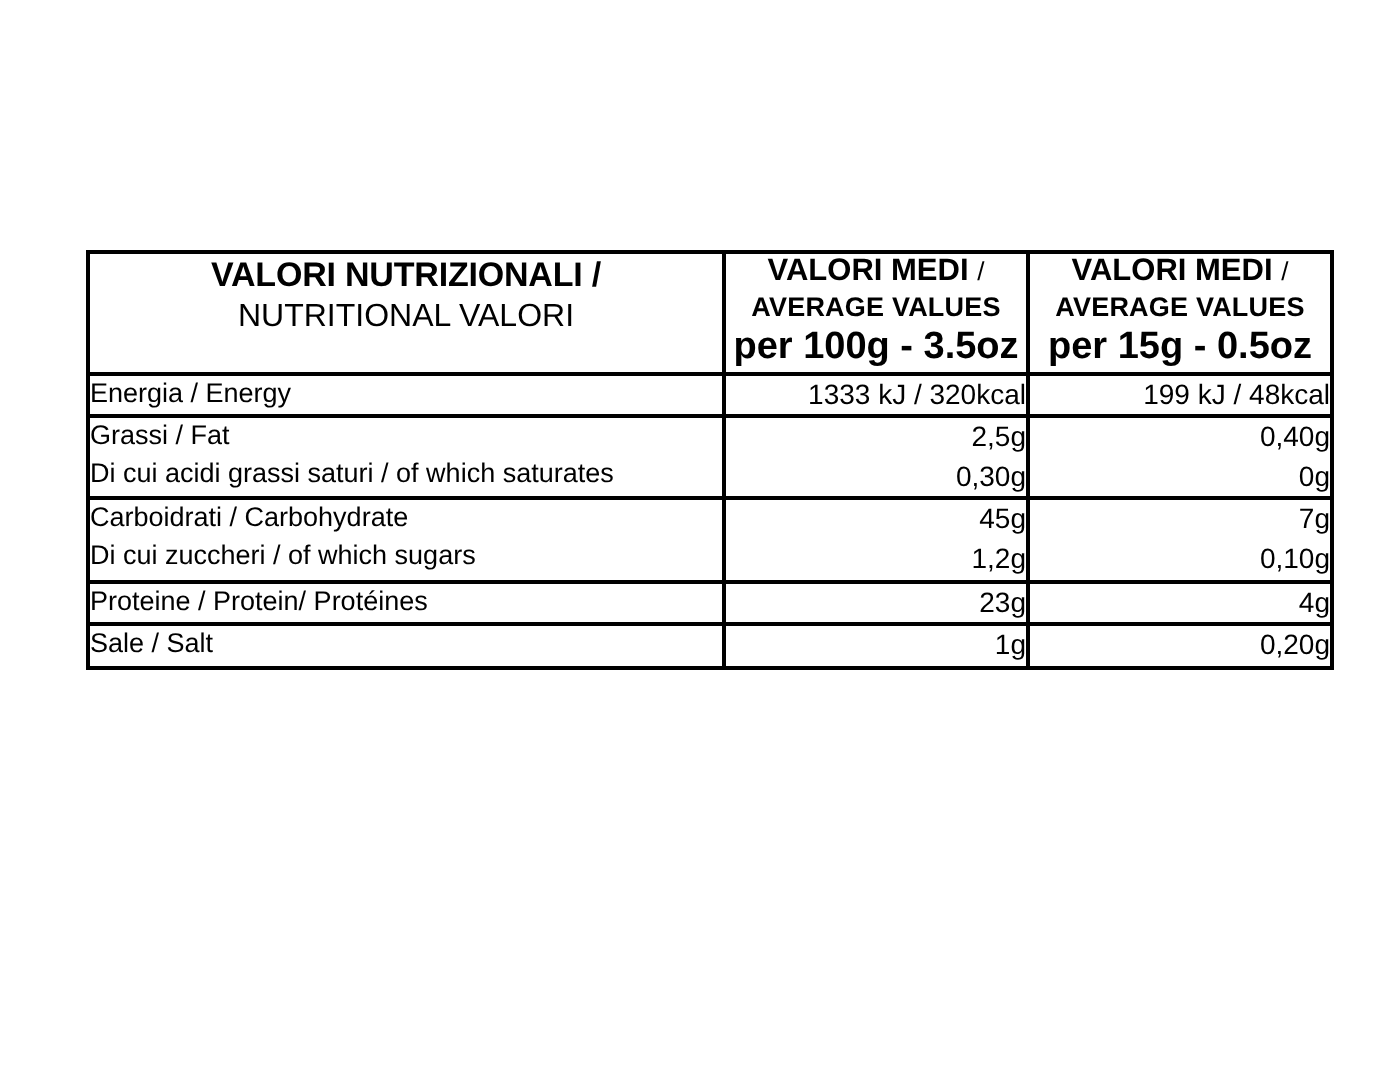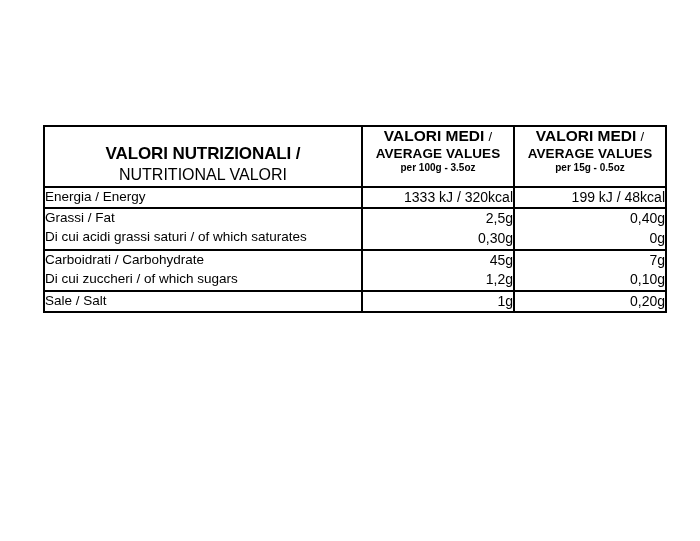--- a/index.html
+++ b/index.html
@@ -49,21 +49,20 @@
   
   .hdr-label {
     padding: 9px 0 9px 8px;
     line-height: 1.30;
   }
   .hdr-label .l1 {
     font-size: 17px;
     font-weight: bold;
     letter-spacing: -0.1px;
     display: block;
-    margin-top: 16px;
   }
   .hdr-label .l2 {
     font-size: 16px;
     font-weight: normal;
     display: block;
   }
 
   .hdr-val {
     text-align: center;
     padding: 7px 4px 7px 4px;
@@ -80,21 +79,21 @@
     font-size: 13px;
   }
   .hdr-val .h2 {
     display: block;
     font-size: 13.5px;
     font-weight: bold;
     letter-spacing: 0.1px;
   }
   .hdr-val .h3 {
     display: block;
-    font-size: 10px;
+    font-size: 19px;
     font-weight: bold;
   }
 
   
   .cell-label {
     font-size: 13.5px;
     padding: 3px 6px 3px 7px;
     line-height: 1.40;
   }
   .cell-val {
@@ -173,20 +172,31 @@
             <span class="ln">45g</span>
             <span class="ln">1,2g</span>
           </td>
           <td class="cell-val group-pad">
             <span class="ln">7g</span>
             <span class="ln">0,10g</span>
           </td>
         </tr>
         <tr>
           <td class="cell-label">
+            <span class="ln">Proteine / Protein/ Protéines</span>
+          </td>
+          <td class="cell-val">
+            <span class="ln">23g</span>
+          </td>
+          <td class="cell-val">
+            <span class="ln">4g</span>
+          </td>
+        </tr>
+        <tr>
+          <td class="cell-label">
             <span class="ln">Sale / Salt</span>
           </td>
           <td class="cell-val">
             <span class="ln">1g</span>
           </td>
           <td class="cell-val">
             <span class="ln">0,20g</span>
           </td>
         </tr>
       </tbody>

